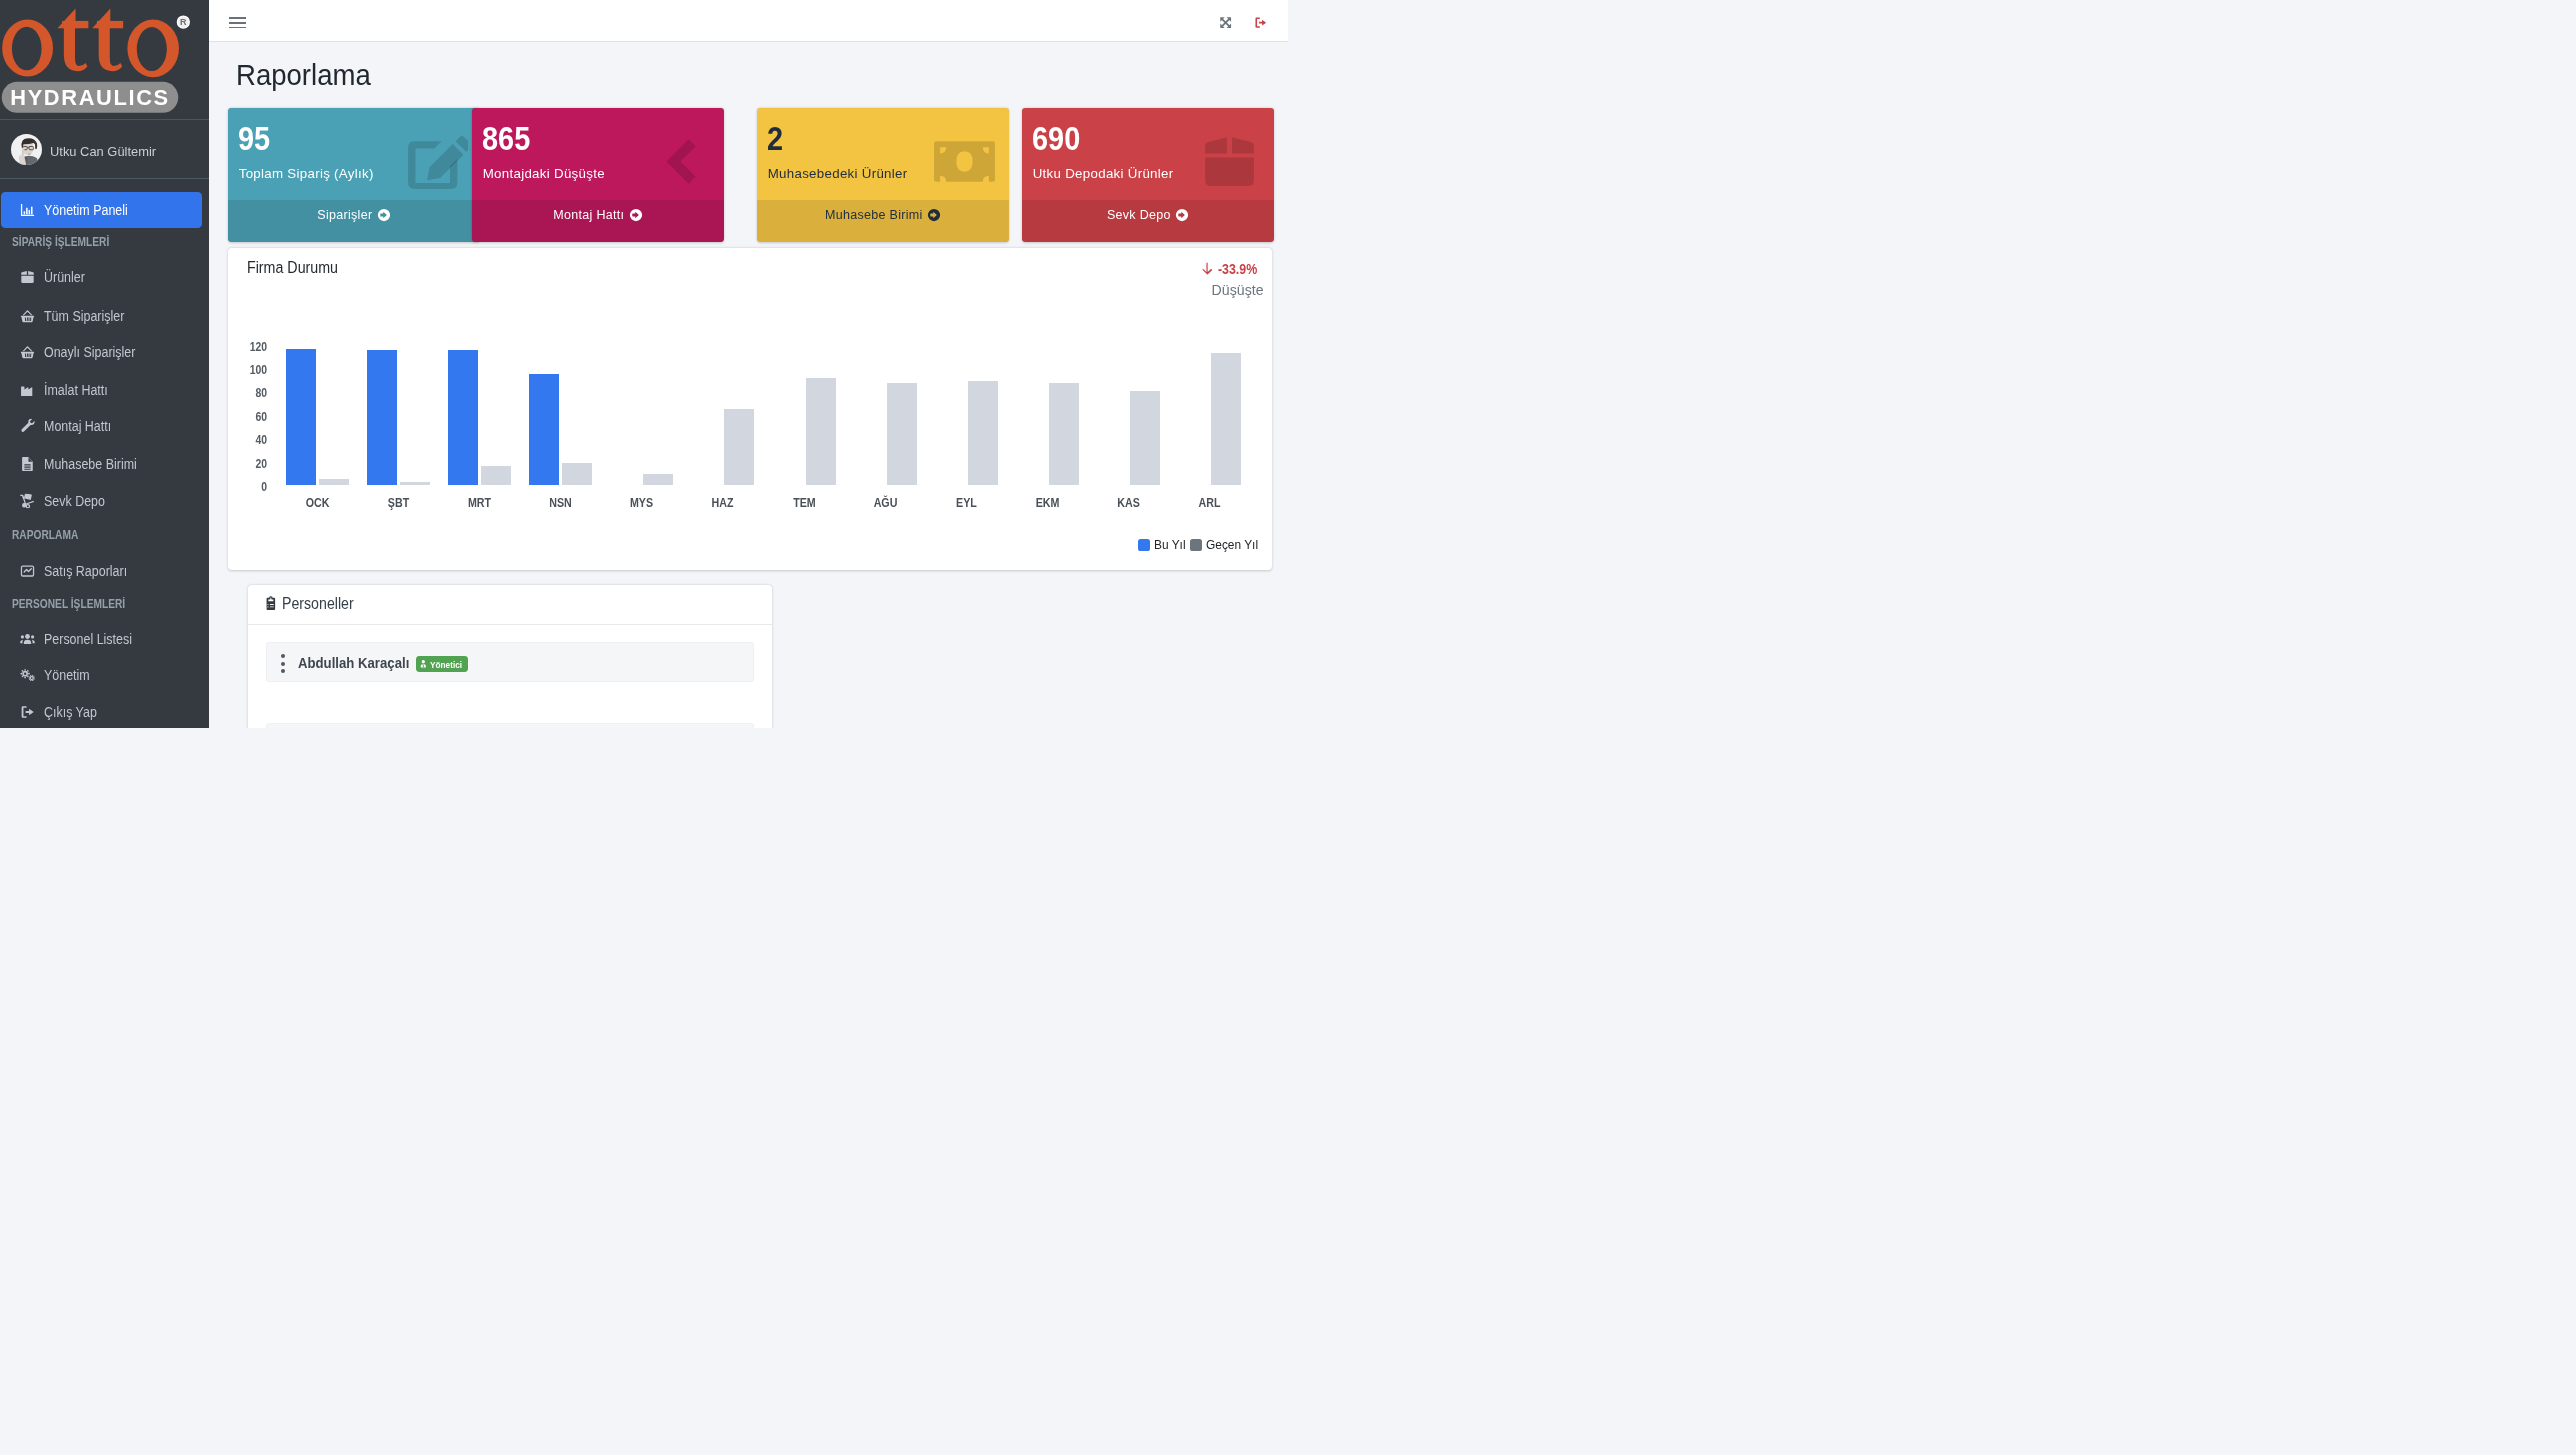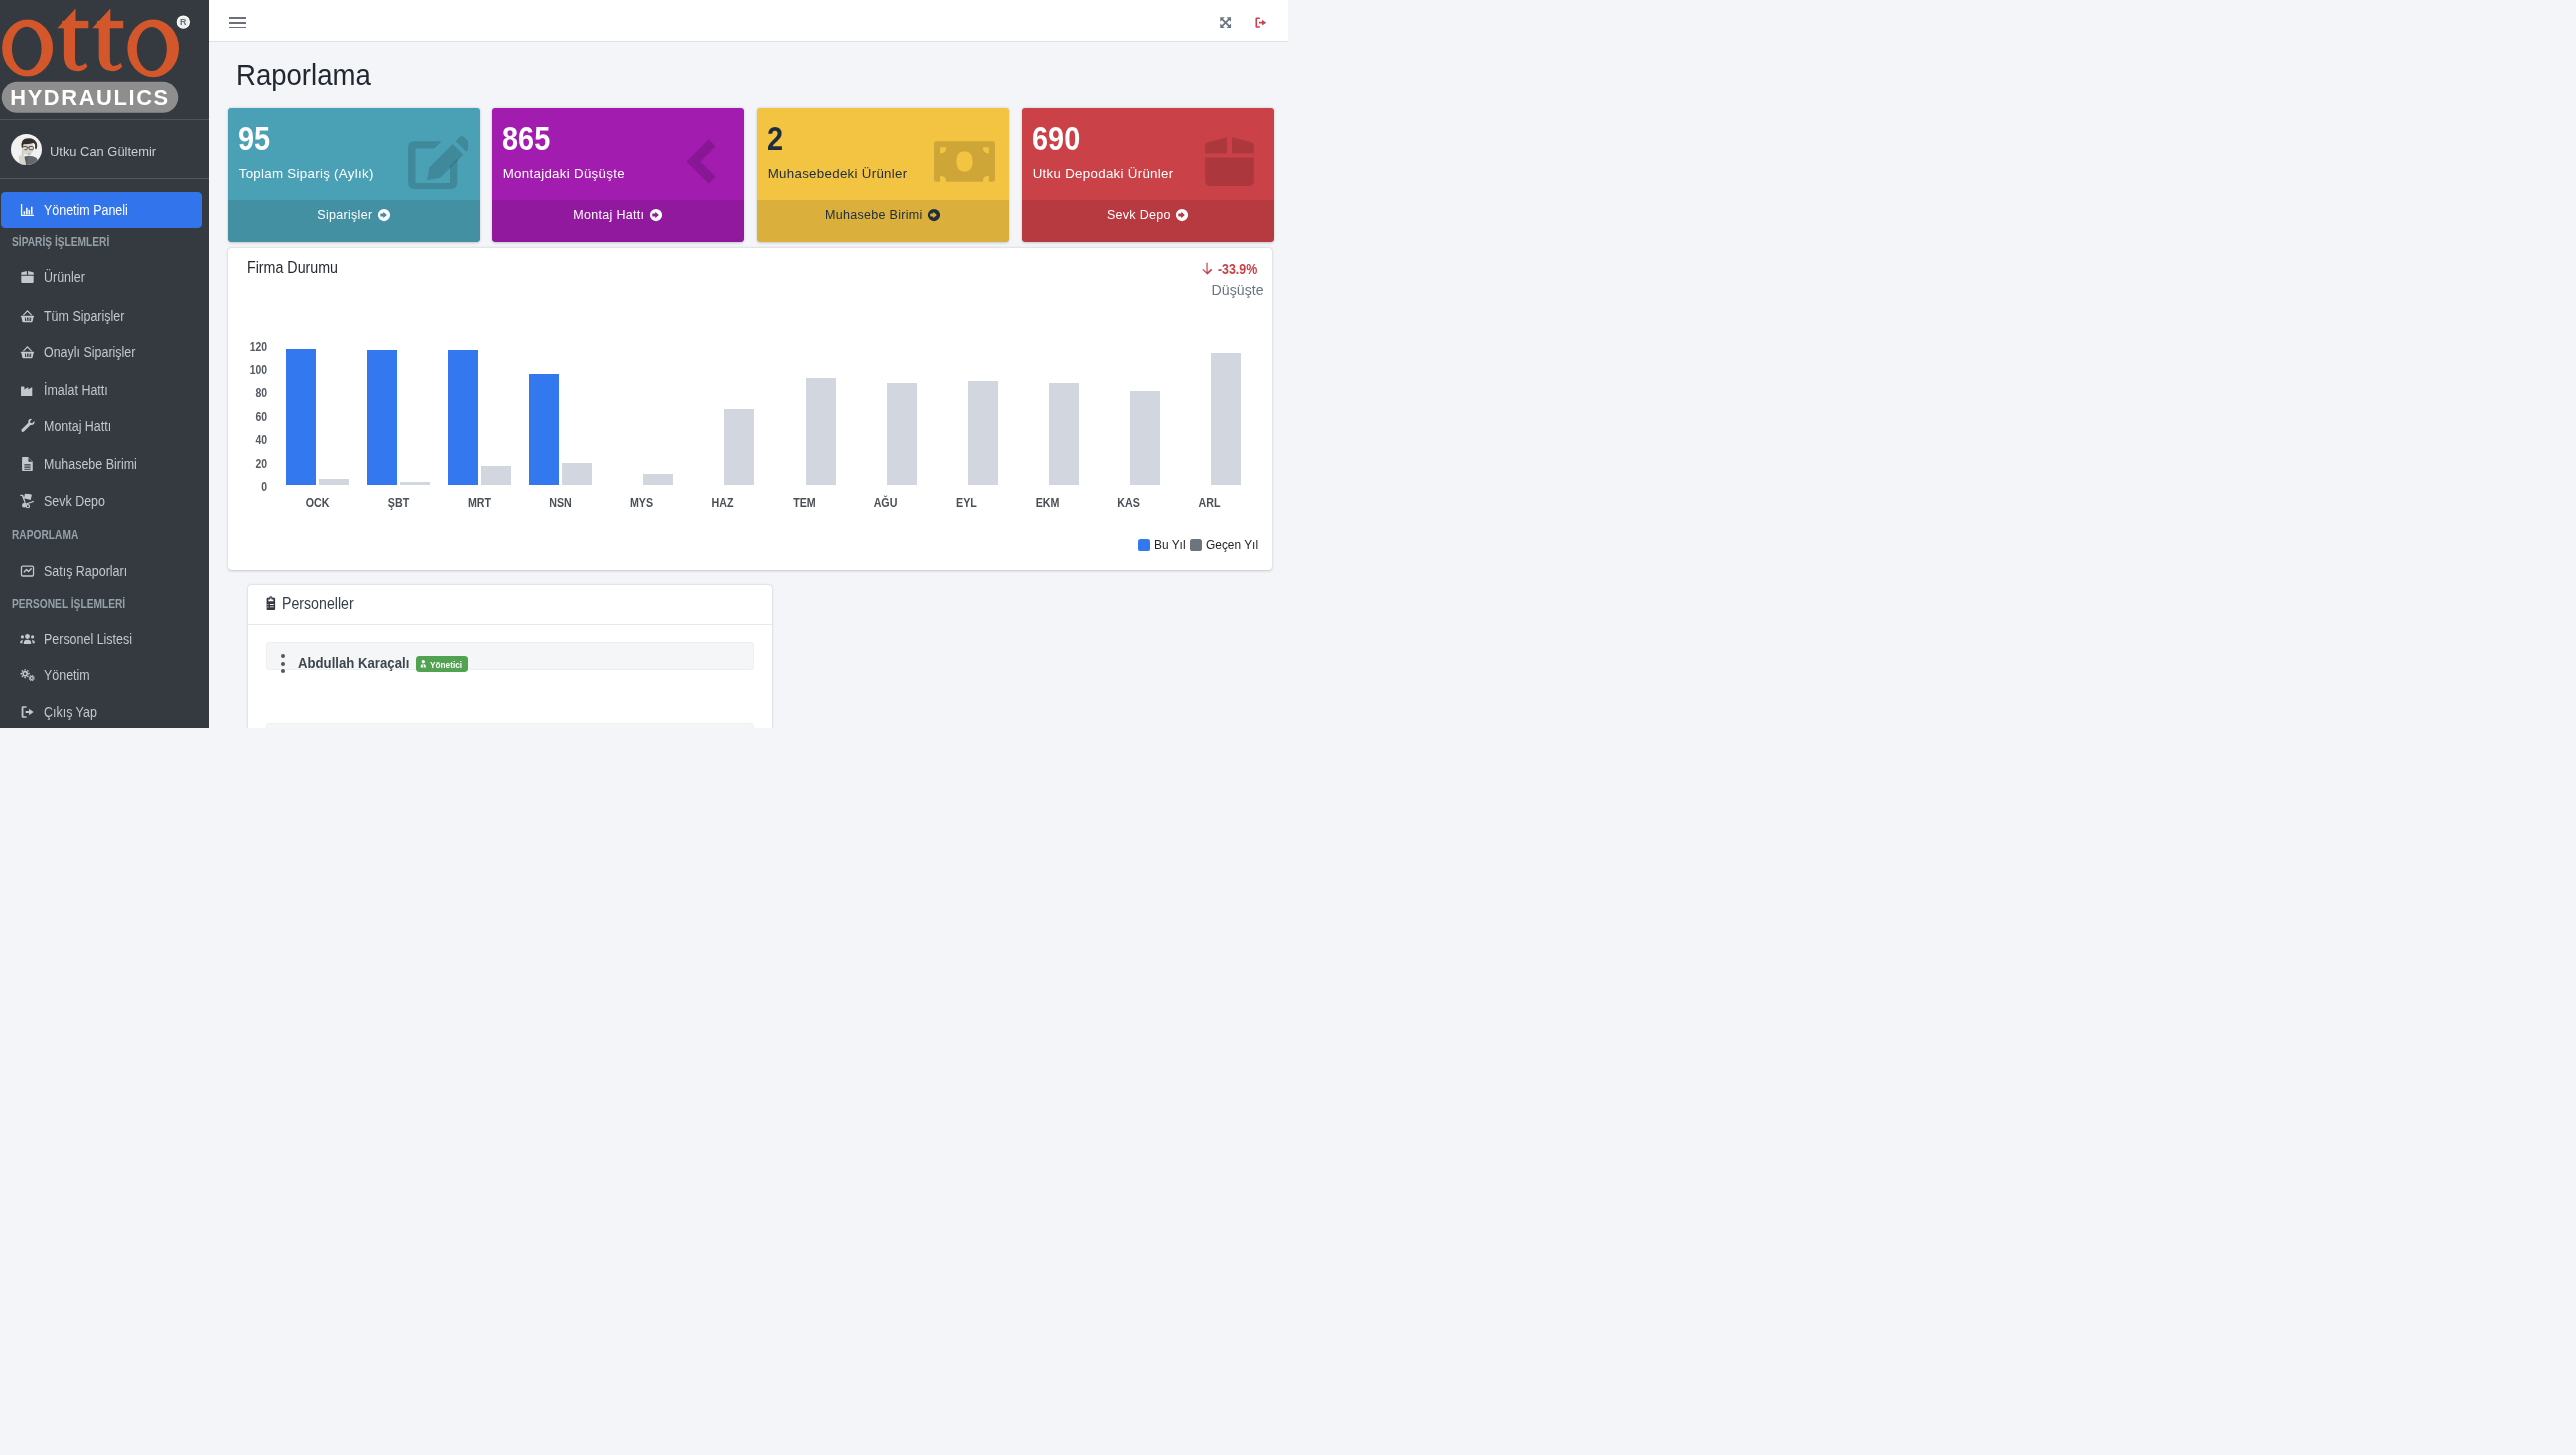--- a/index.html
+++ b/index.html
@@ -340,21 +340,21 @@
   <div class="lbl">Toplam Sipariş (Aylık)</div>
   <div class="bigico">
       <svg viewBox="0 0 512 512" fill="rgba(0,0,0,0.15)">
         <use href="#i-edit"></use>
       </svg>
     </div>
   <div class="foot">Siparişler<span class="fa"><svg viewBox="0 0 512 512" fill="#fff" width="14" height="14">
           <use href="#i-arrowcircler"></use>
         </svg></span></div>
 </div>
-<div class="sbox" style="left:492px; background:#a21caf;">
+<div class="sbox" style="left:472px; background:#be185d;">
   <div class="num">865</div>
   <div class="lbl">Montajdaki Düşüşte</div>
   <div class="bigico">
       <svg viewBox="0 0 512 512" fill="rgba(0,0,0,0.15)">
         <use href="#i-chevl"></use>
       </svg>
     </div>
   <div class="foot">Montaj Hattı<span class="fa"><svg viewBox="0 0 512 512" fill="#fff" width="14" height="14">
           <use href="#i-arrowcircler"></use>
         </svg></span></div>
@@ -432,21 +432,21 @@
 <div class="legtx" style="left:1154px;">Bu Yıl</div>
 <div class="legsq" style="left:1190px; background:#6c757d;"></div>
 <div class="legtx" style="left:1206px;">Geçen Yıl</div>
 
 <div class="card" id="perscard">
   <svg viewBox="0 0 512 512" fill="#343a40" style="position:absolute;left:15.5px;top:9.5px;width:13.7px;height:16.3px">
       <use href="#i-clipboard"></use>
     </svg>
   <div id="perstitle">Personeller</div>
   <div id="persheadline"></div>
-  <div class="prow" style="top:57px; height:28px;">
+  <div class="prow" style="top:57px; height:40px;">
     <div class="dots" style="top:11.3px;">
         <i></i>
         <i></i>
         <i></i>
       </div>
     <div class="pname" style="top:11.7px;">Abdullah Karaçalı</div>
     <div class="pbadge" style="left:149px; top:13.3px; width:52px; height:15.5px; background:#51a351;">
       <svg viewBox="0 0 512 512" fill="#fff" style="position:absolute;left:3.4px;top:2.1px;width:8.6px;height:11.2px">
           <use href="#i-usertie"></use>
         </svg>

